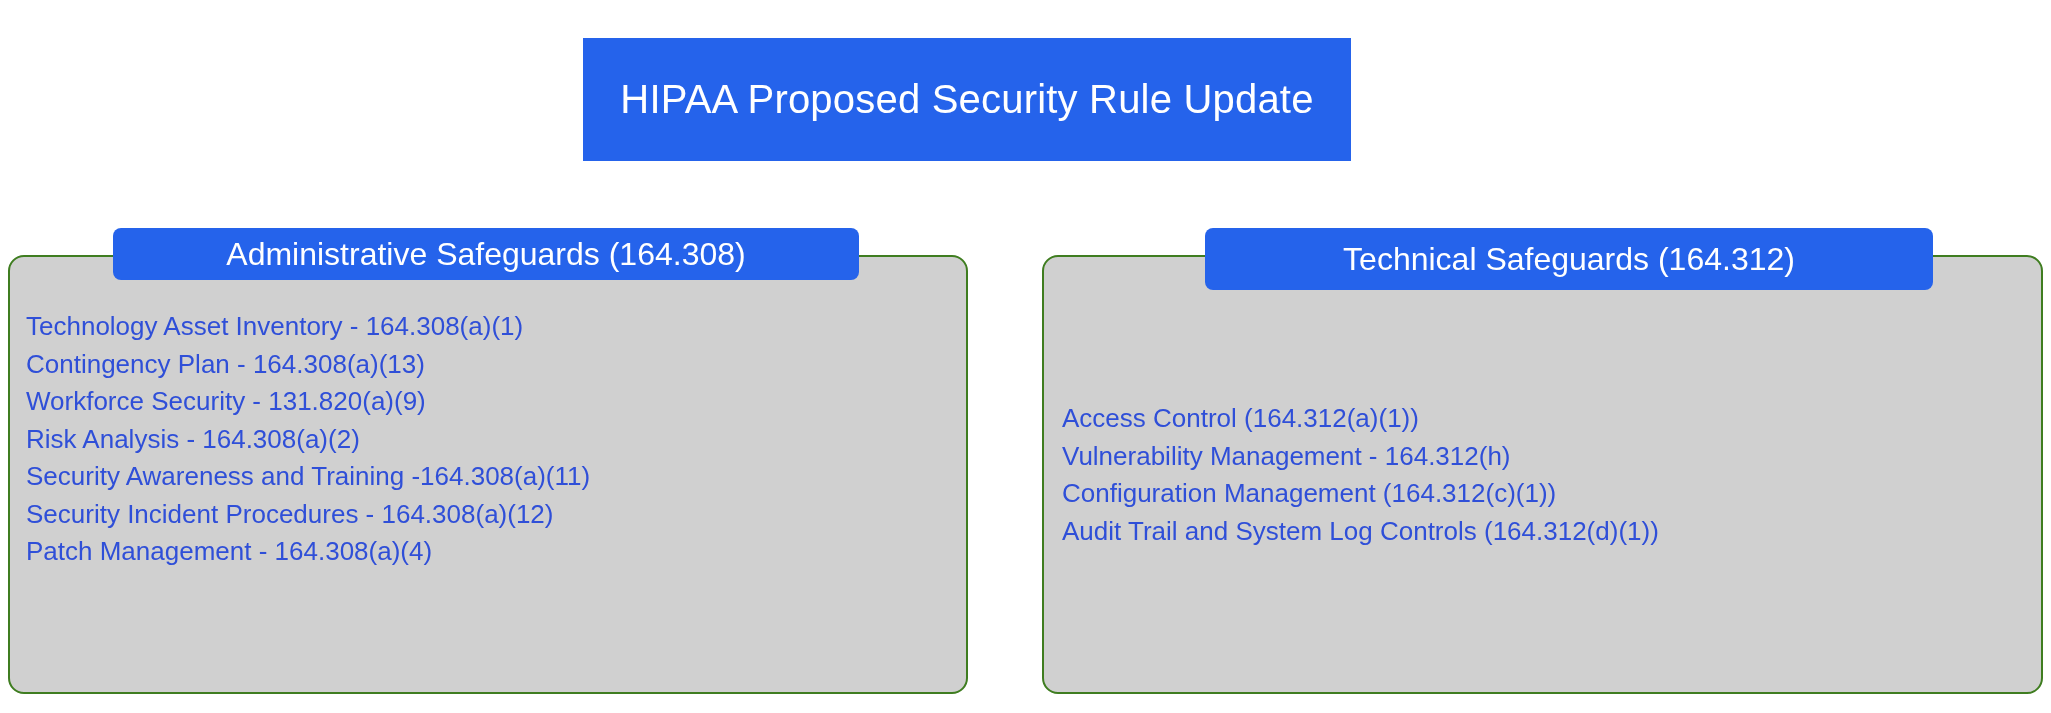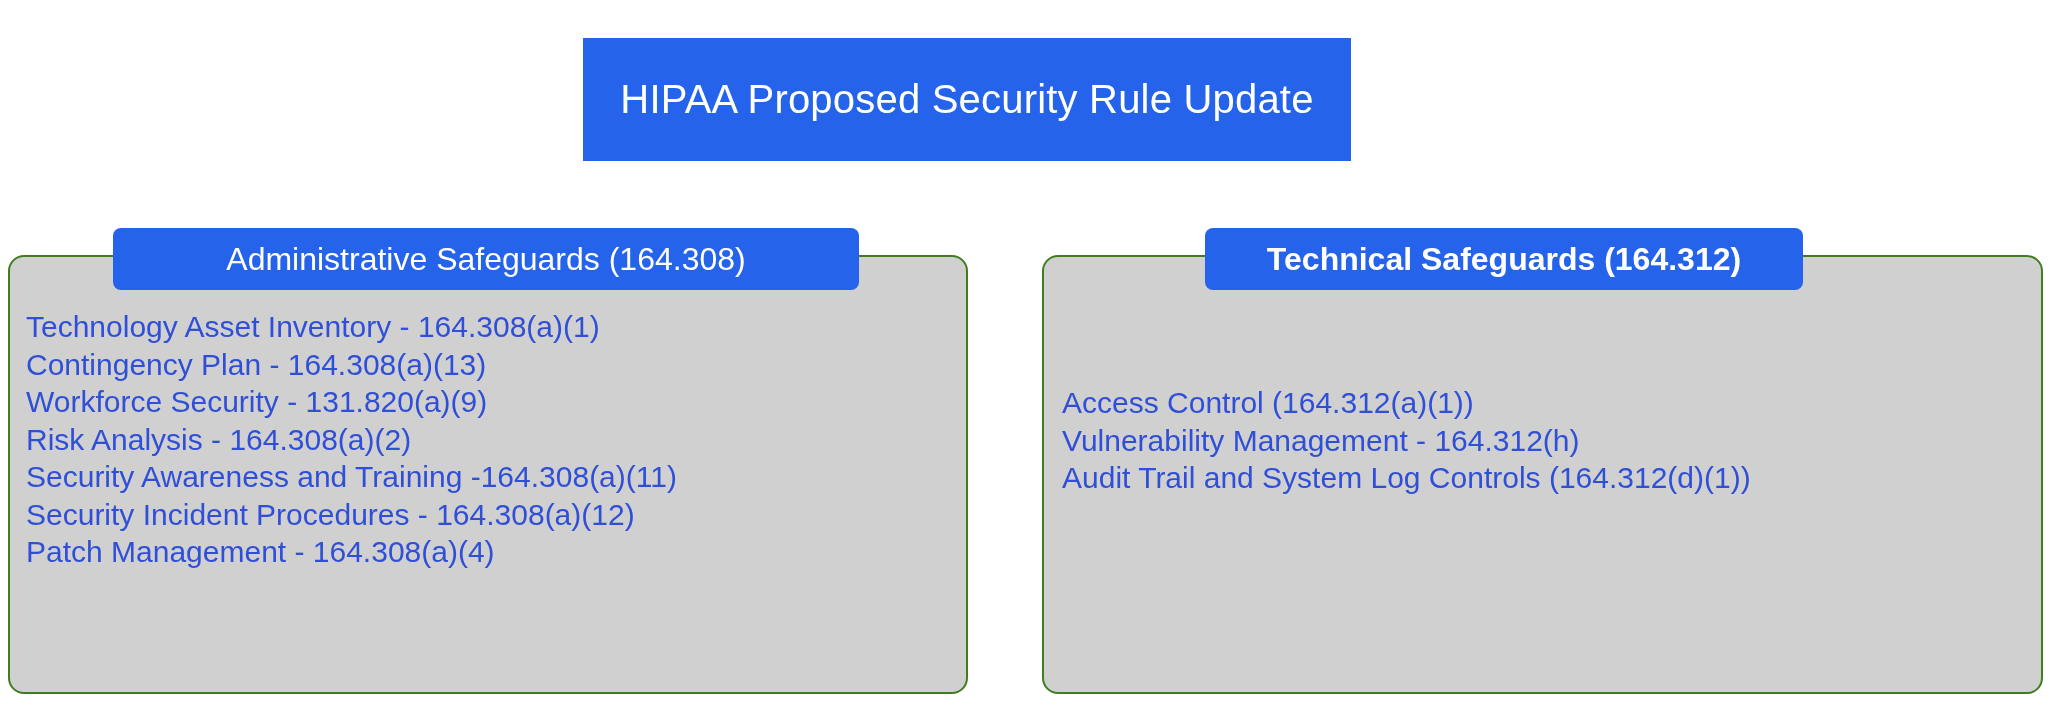--- a/index.html
+++ b/index.html
@@ -66,50 +66,49 @@
     font-size: 32px;
     box-sizing: border-box;
     padding: 0 24px;
     white-space: nowrap;
   }
 
   .header-admin {
     left: 113px;
     top: 228px;
     width: 746px;
-    height: 62px;
+    height: 52px;
   }
 
   .header-tech {
     left: 1205px;
     top: 228px;
-    width: 598px;
+    width: 728px;
     height: 62px;
-    font-weight: bold;
   }
 
   .item-list {
     position: absolute;
     list-style: none;
     margin: 0;
     padding: 0;
     color: #2f4fd8;
-    font-size: 30px;
+    font-size: 26px;
     line-height: 37.5px;
   }
 
   .list-admin {
     left: 26px;
     top: 308px;
     width: 910px;
   }
 
   .list-tech {
     left: 1062px;
-    top: 384px;
+    top: 400px;
     width: 950px;
   }
 
   .item-list li {
     white-space: nowrap;
   }
 </style>
 </head>
 <body>
 
@@ -125,14 +124,15 @@
   <li>Security Awareness and Training -164.308(a)(11)</li>
   <li>Security Incident Procedures - 164.308(a)(12)</li>
   <li>Patch Management - 164.308(a)(4)</li>
 </ul>
 
 <div class="panel panel-tech"></div>
 <div class="panel-header header-tech">Technical Safeguards (164.312)</div>
 <ul class="item-list list-tech">
   <li>Access Control (164.312(a)(1))</li>
   <li>Vulnerability Management - 164.312(h)</li>
+  <li>Configuration Management (164.312(c)(1))</li>
   <li>Audit Trail and System Log Controls (164.312(d)(1))</li>
 </ul>
 
 </body></html>

